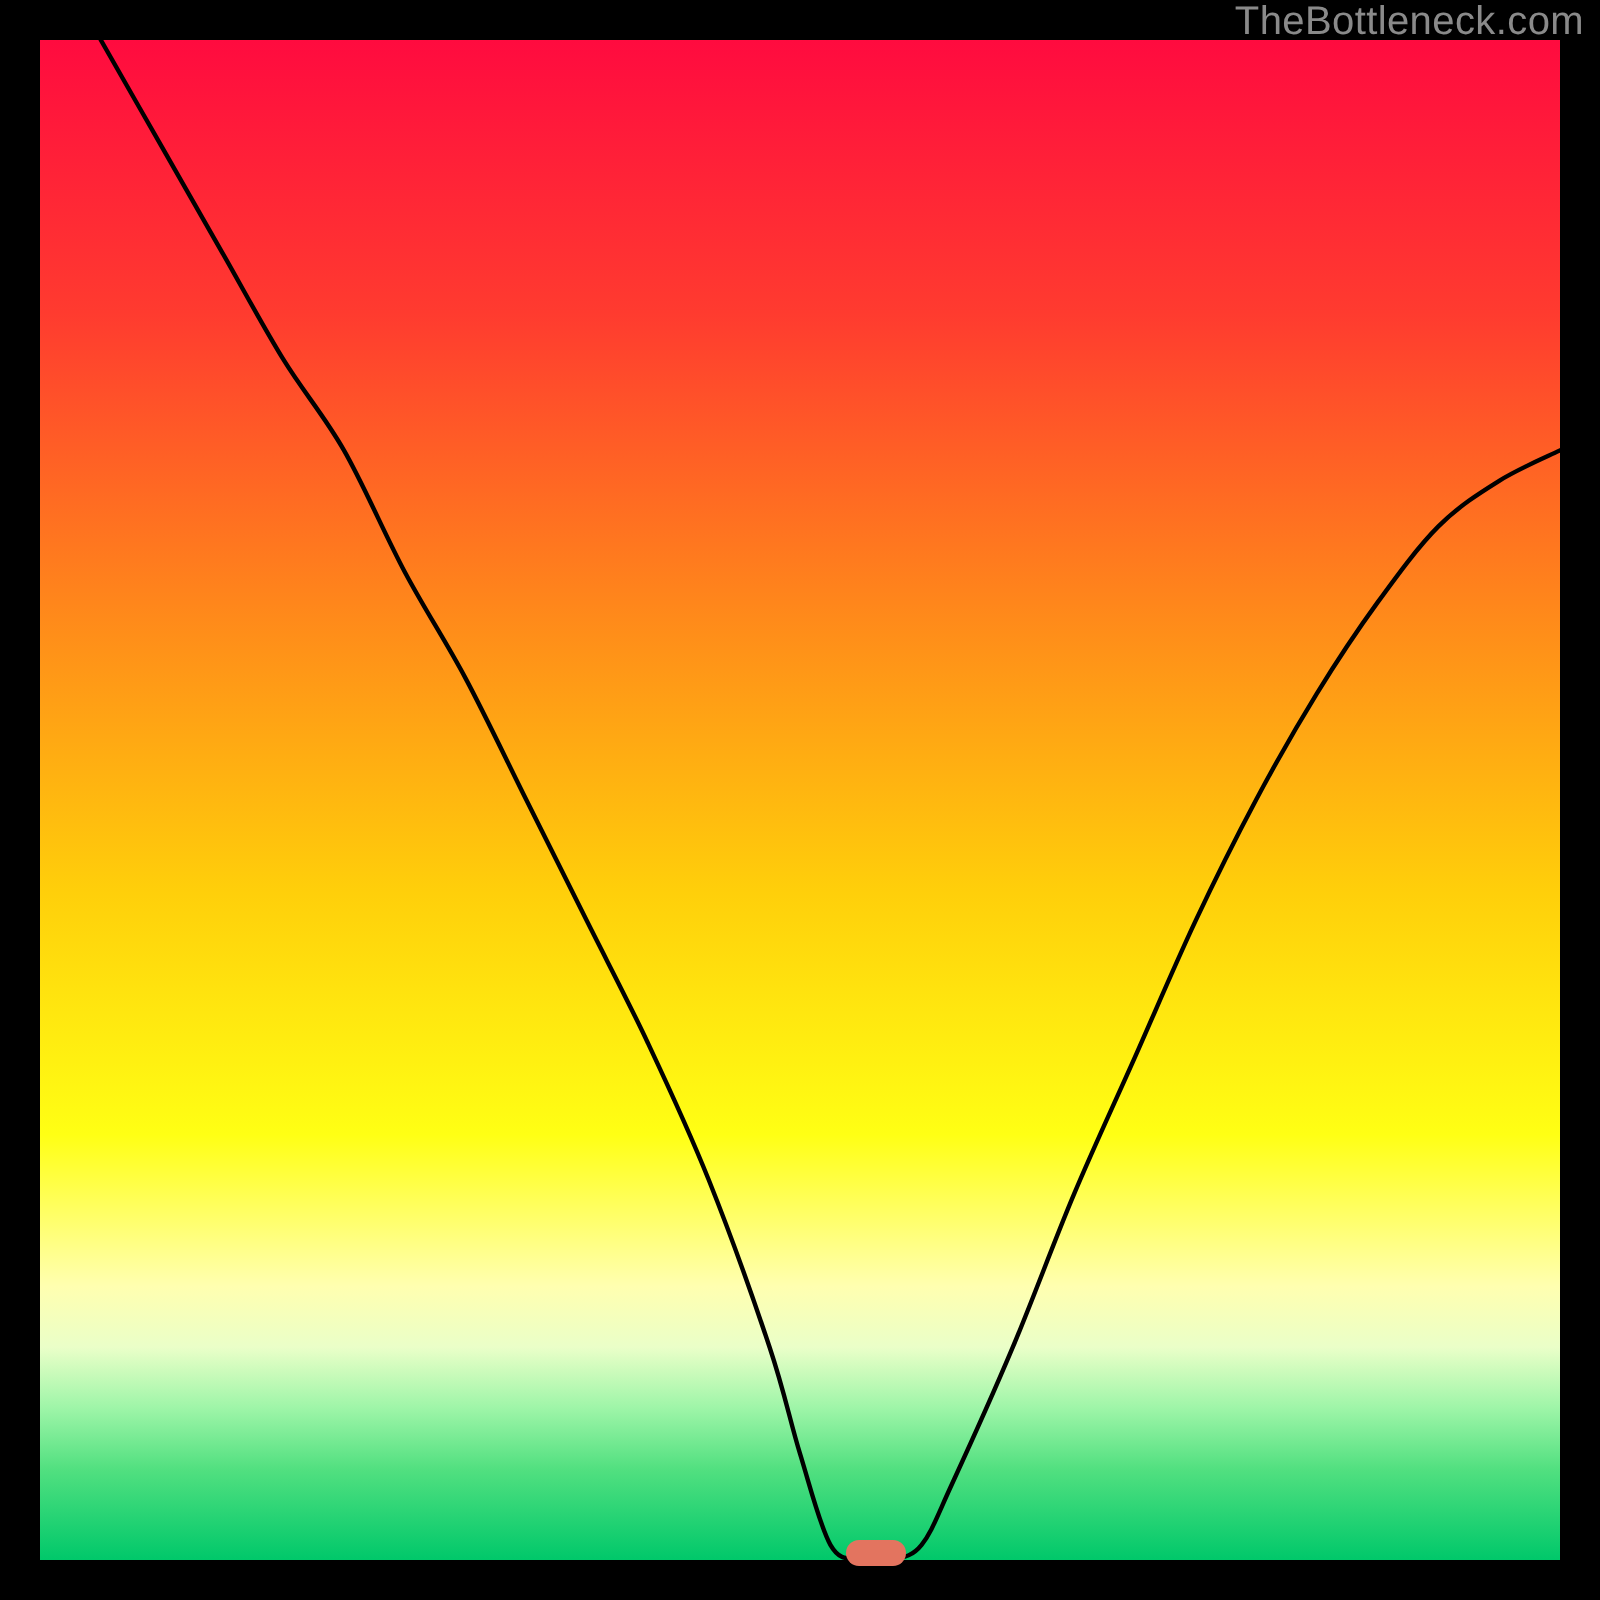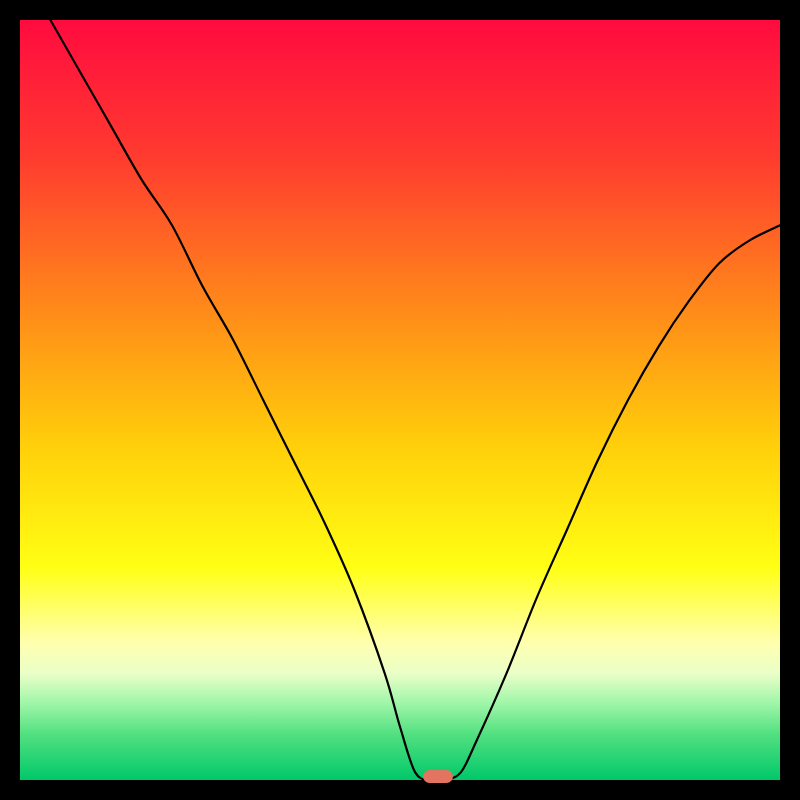--- a/index.html
+++ b/index.html
@@ -66,14 +66,15 @@
   <div class="plot-area">
 
     <svg class="curve-svg" viewBox="0 0 760 760" preserveAspectRatio="none">
       <path id="curve-path" d="M 30.40 0.00 C 35.47 8.87, 50.67 35.47, 60.80 53.20 C 70.93 70.93, 81.07 88.67, 91.20 106.40 C 101.33 124.13, 111.47 143.13, 121.60 159.60 C 131.73 176.07, 141.87 187.47, 152.00 205.20 C 162.13 222.93, 172.27 247.00, 182.40 266.00 C 192.53 285.00, 202.67 300.20, 212.80 319.20 C 222.93 338.20, 233.07 359.73, 243.20 380.00 C 253.33 400.27, 263.47 420.53, 273.60 440.80 C 283.73 461.07, 293.87 480.07, 304.00 501.60 C 314.13 523.13, 324.27 544.67, 334.40 570.00 C 344.53 595.33, 357.20 630.80, 364.80 653.60 C 372.40 676.40, 374.93 690.33, 380.00 706.80 C 385.07 723.27, 390.13 743.53, 395.20 752.40 C 400.27 761.27, 405.33 758.73, 410.40 760.00 C 415.47 761.27, 420.53 761.27, 425.60 760.00 C 430.67 758.73, 435.73 758.73, 440.80 752.40 C 445.87 746.07, 448.40 738.47, 456.00 722.00 C 463.60 705.53, 476.27 677.67, 486.40 653.60 C 496.53 629.53, 506.67 601.67, 516.80 577.60 C 526.93 553.53, 537.07 532.00, 547.20 509.20 C 557.33 486.40, 567.47 462.33, 577.60 440.80 C 587.73 419.27, 597.87 399.00, 608.00 380.00 C 618.13 361.00, 628.27 343.27, 638.40 326.80 C 648.53 310.33, 658.67 295.13, 668.80 281.20 C 678.93 267.27, 689.07 253.33, 699.20 243.20 C 709.33 233.07, 719.47 226.73, 729.60 220.40 C 739.73 214.07, 754.93 207.73, 760.00 205.20" fill="none" stroke="#000" stroke-width="2.2" stroke-linecap="round" stroke-linejoin="round"></path>
     </svg>
 
     <div class="marker" id="min-marker" style="left: 403px; top: 750px;"></div>
 
   </div>
 
+  <div class="watermark">TheBottleneck.com</div>
 
 </div>
 
 </body></html>

